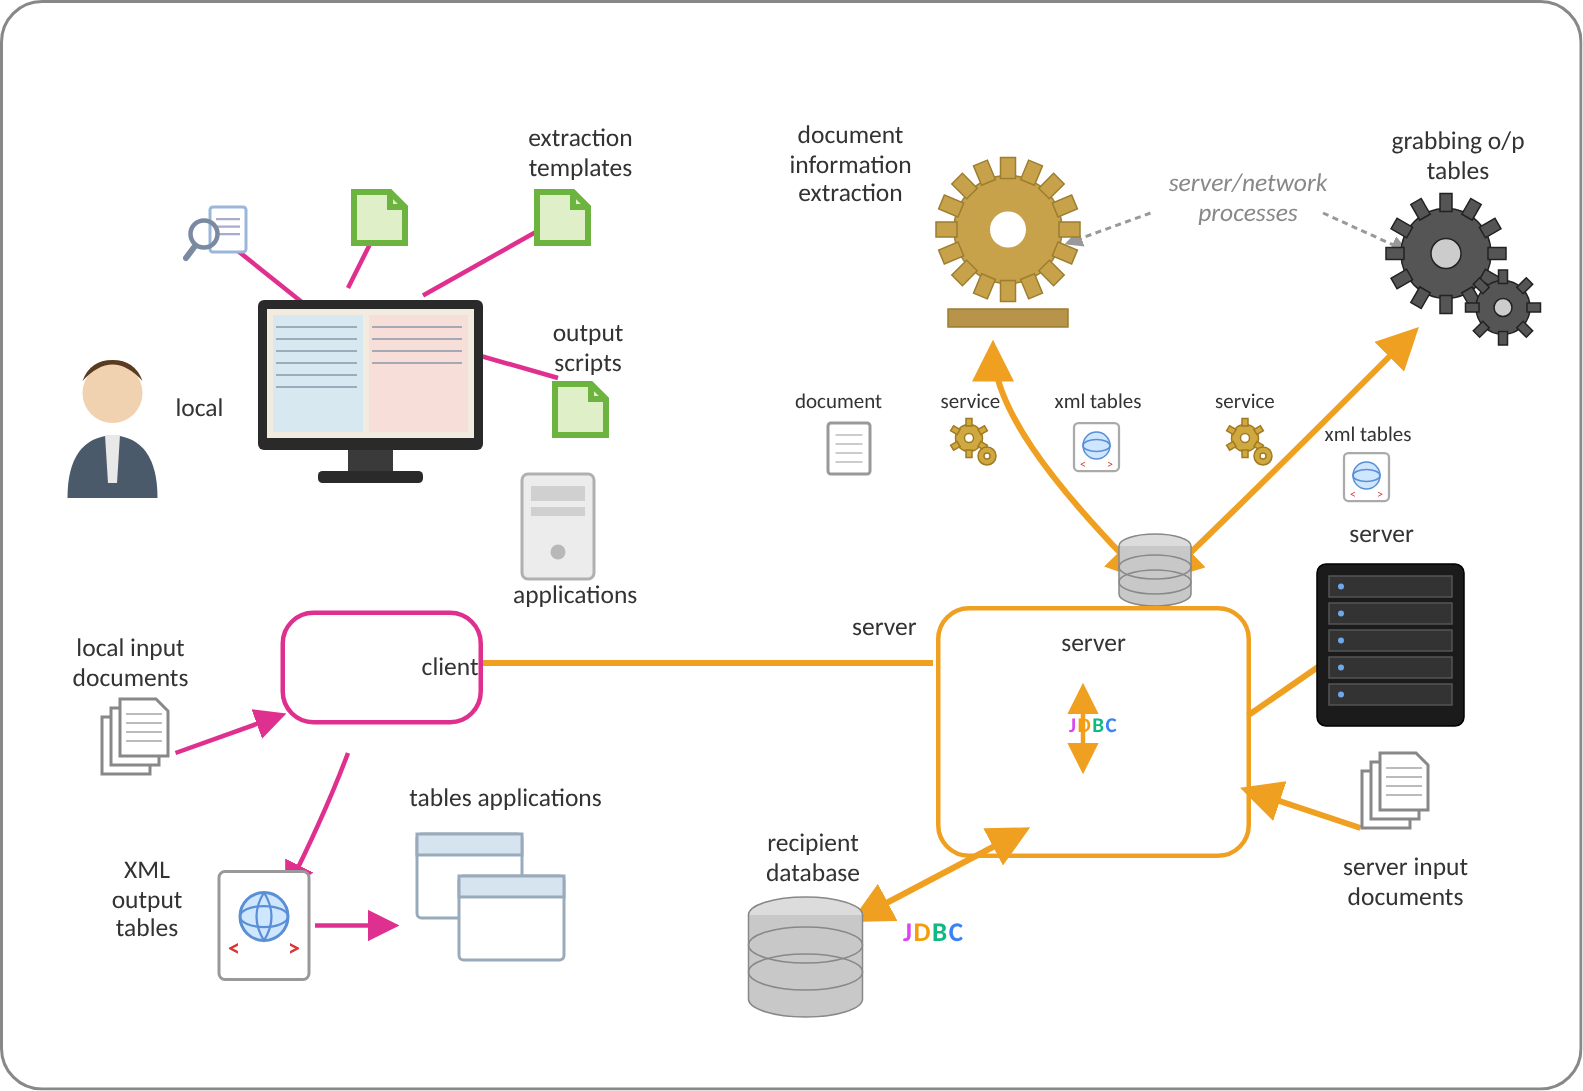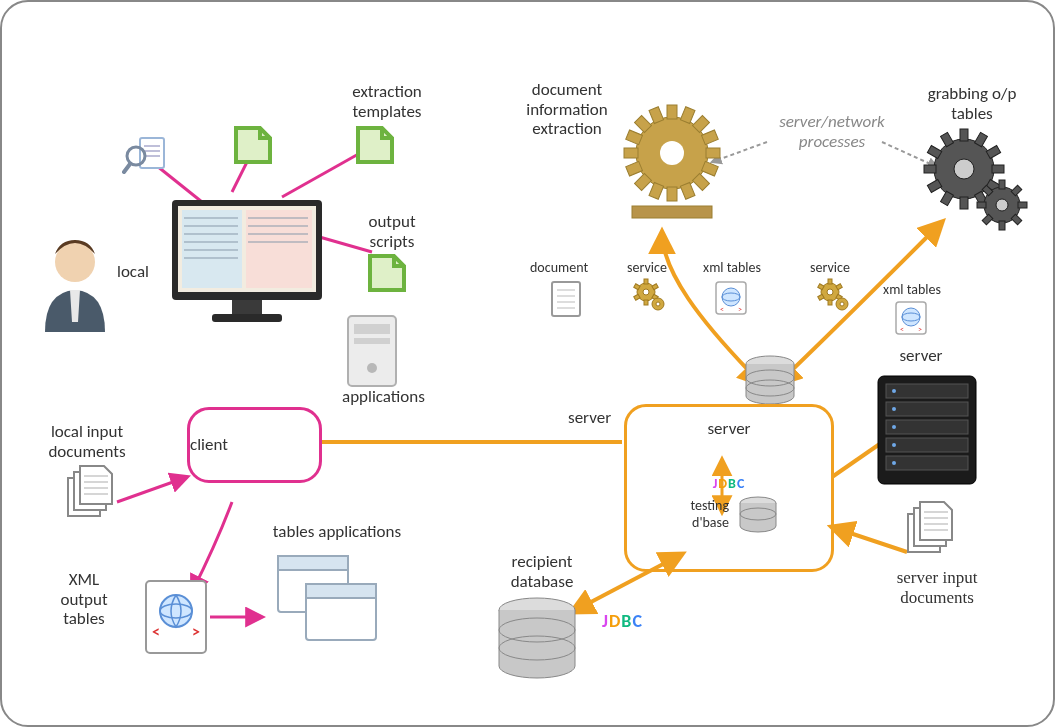--- a/index.html
+++ b/index.html
@@ -7,21 +7,21 @@
   .frame {
     width: 1055px; height: 727px; position: relative;
     border: 2px solid #888; border-radius: 28px; margin: 0; overflow: hidden;
   }
   .label { position: absolute; font-size: 17px; color: #333; text-align: center; line-height: 1.15; }
   .label.small { font-size: 14px; }
   .label.gray { color: #888; font-style: italic; }
   .node { position: absolute; display:flex; align-items:center; justify-content:center; }
 
   
-  .rbox { position:absolute; border:3px solid; border-radius:22px; background:transparent; display:flex; align-items:center; justify-content:flex-start; }
+  .rbox { position:absolute; border:3px solid; border-radius:22px; background:transparent; display:flex; align-items:center; justify-content:flex-end; }
   .rbox.pink { border-color:#e0308f; }
   .rbox.orange { border-color:#f0a020; }
 
   
   svg { display:block; }
 
   .jdbc { font-weight:bold; font-size:18px; letter-spacing:1px; }
   .jdbc .j{color:#d946ef;} .jdbc .d{color:#f59e0b;} .jdbc .b{color:#10b981;} .jdbc .c{color:#3b82f6;}
 
   .conn { position:absolute; pointer-events:none; }
@@ -164,21 +164,21 @@
       </g>
       <g stroke="#bbb" stroke-width="1.2">
         <line x1="22" y1="12" x2="46" y2="12"></line>
           <line x1="22" y1="18" x2="46" y2="18"></line>
         <line x1="22" y1="24" x2="46" y2="24"></line>
           <line x1="22" y1="30" x2="46" y2="30"></line>
       </g>
     </svg>
   </div>
 
-  <div class="label" style="left:42px; top:568px; width:80px;">XML<br>output<br>tables</div>
+  <div class="label" style="left:56px; top:568px; width:80px;">XML<br>output<br>tables</div>
   <div class="node" style="left:138px; top:575px;">
     <svg width="72" height="80">
       <rect x="6" y="4" width="60" height="72" rx="4" fill="#fff" stroke="#999" stroke-width="2"></rect>
       <circle cx="36" cy="34" r="16" fill="#cfe6ff" stroke="#5a8fd6" stroke-width="2"></circle>
       <ellipse cx="36" cy="34" rx="16" ry="7" fill="none" stroke="#5a8fd6" stroke-width="1.5"></ellipse>
       <path d="M36 18 Q 46 34 36 50 Q 26 34 36 18" fill="none" stroke="#5a8fd6" stroke-width="1.5"></path>
       <text x="12" y="60" font-size="16" fill="#d33" font-weight="bold">&lt;</text>
       <text x="52" y="60" font-size="16" fill="#d33" font-weight="bold">&gt;</text>
     </svg>
   </div>
@@ -380,28 +380,20 @@
       <ellipse cx="28" cy="24" rx="24" ry="8" fill="none" stroke="#888"></ellipse>
       <ellipse cx="28" cy="34" rx="24" ry="8" fill="none" stroke="#888"></ellipse>
     </svg>
   </div>
 
   <div class="label" style="left:566px; top:406px;">server</div>
   <div class="rbox orange" style="left:622px; top:402px; width:210px; height:168px; flex-direction:column; justify-content:flex-start; padding-top:12px;">
     <span class="label" style="position:static;">server</span>
     <div style="height:36px;"></div>
     <span class="jdbc" style="font-size:14px;"><span class="j">J</span><span class="d">D</span><span class="b">B</span><span class="c">C</span></span>
-    <div style="display:flex; align-items:center; gap:8px; margin-top:4px;">
-      <span class="label small" style="position:static; text-align:right; width:50px;">testing<br>d'base</span>
-      <svg width="42" height="38">
-        <ellipse cx="21" cy="7" rx="18" ry="6" fill="#dcdcdc" stroke="#888"></ellipse>
-        <path d="M3 7 L3 30 A18 6 0 0 0 39 30 L39 7" fill="#c8c8c8" stroke="#888"></path>
-        <ellipse cx="21" cy="18" rx="18" ry="6" fill="none" stroke="#888"></ellipse>
-      </svg>
-    </div>
   </div>
 
   <div class="label" style="left:884px; top:344px; width:70px;">server</div>
   <div class="node" style="left:870px; top:368px;">
     <svg width="110" height="120">
       <rect x="6" y="6" width="98" height="108" rx="6" fill="#1b1b1b" stroke="#000"></rect>
       <g fill="#333" stroke="#555">
         <rect x="14" y="14" width="82" height="14"></rect>
         <rect x="14" y="32" width="82" height="14"></rect>
         <rect x="14" y="50" width="82" height="14"></rect>
@@ -440,15 +432,15 @@
         <path d="M18 40 L18 2 L42 2 L50 10 L50 40 Z"></path>
       </g>
       <g stroke="#bbb" stroke-width="1.2">
         <line x1="22" y1="12" x2="46" y2="12"></line>
           <line x1="22" y1="18" x2="46" y2="18"></line>
         <line x1="22" y1="24" x2="46" y2="24"></line>
           <line x1="22" y1="30" x2="46" y2="30"></line>
       </g>
     </svg>
   </div>
-  <div class="label" style="left:870px; top:566px; width:130px;font-family:Liberation Serif, serif;">server input<br>documents</div>
+  <div class="label" style="left:870px; top:566px; width:130px;">server input<br>documents</div>
 
 </div>
 
 </body></html>

